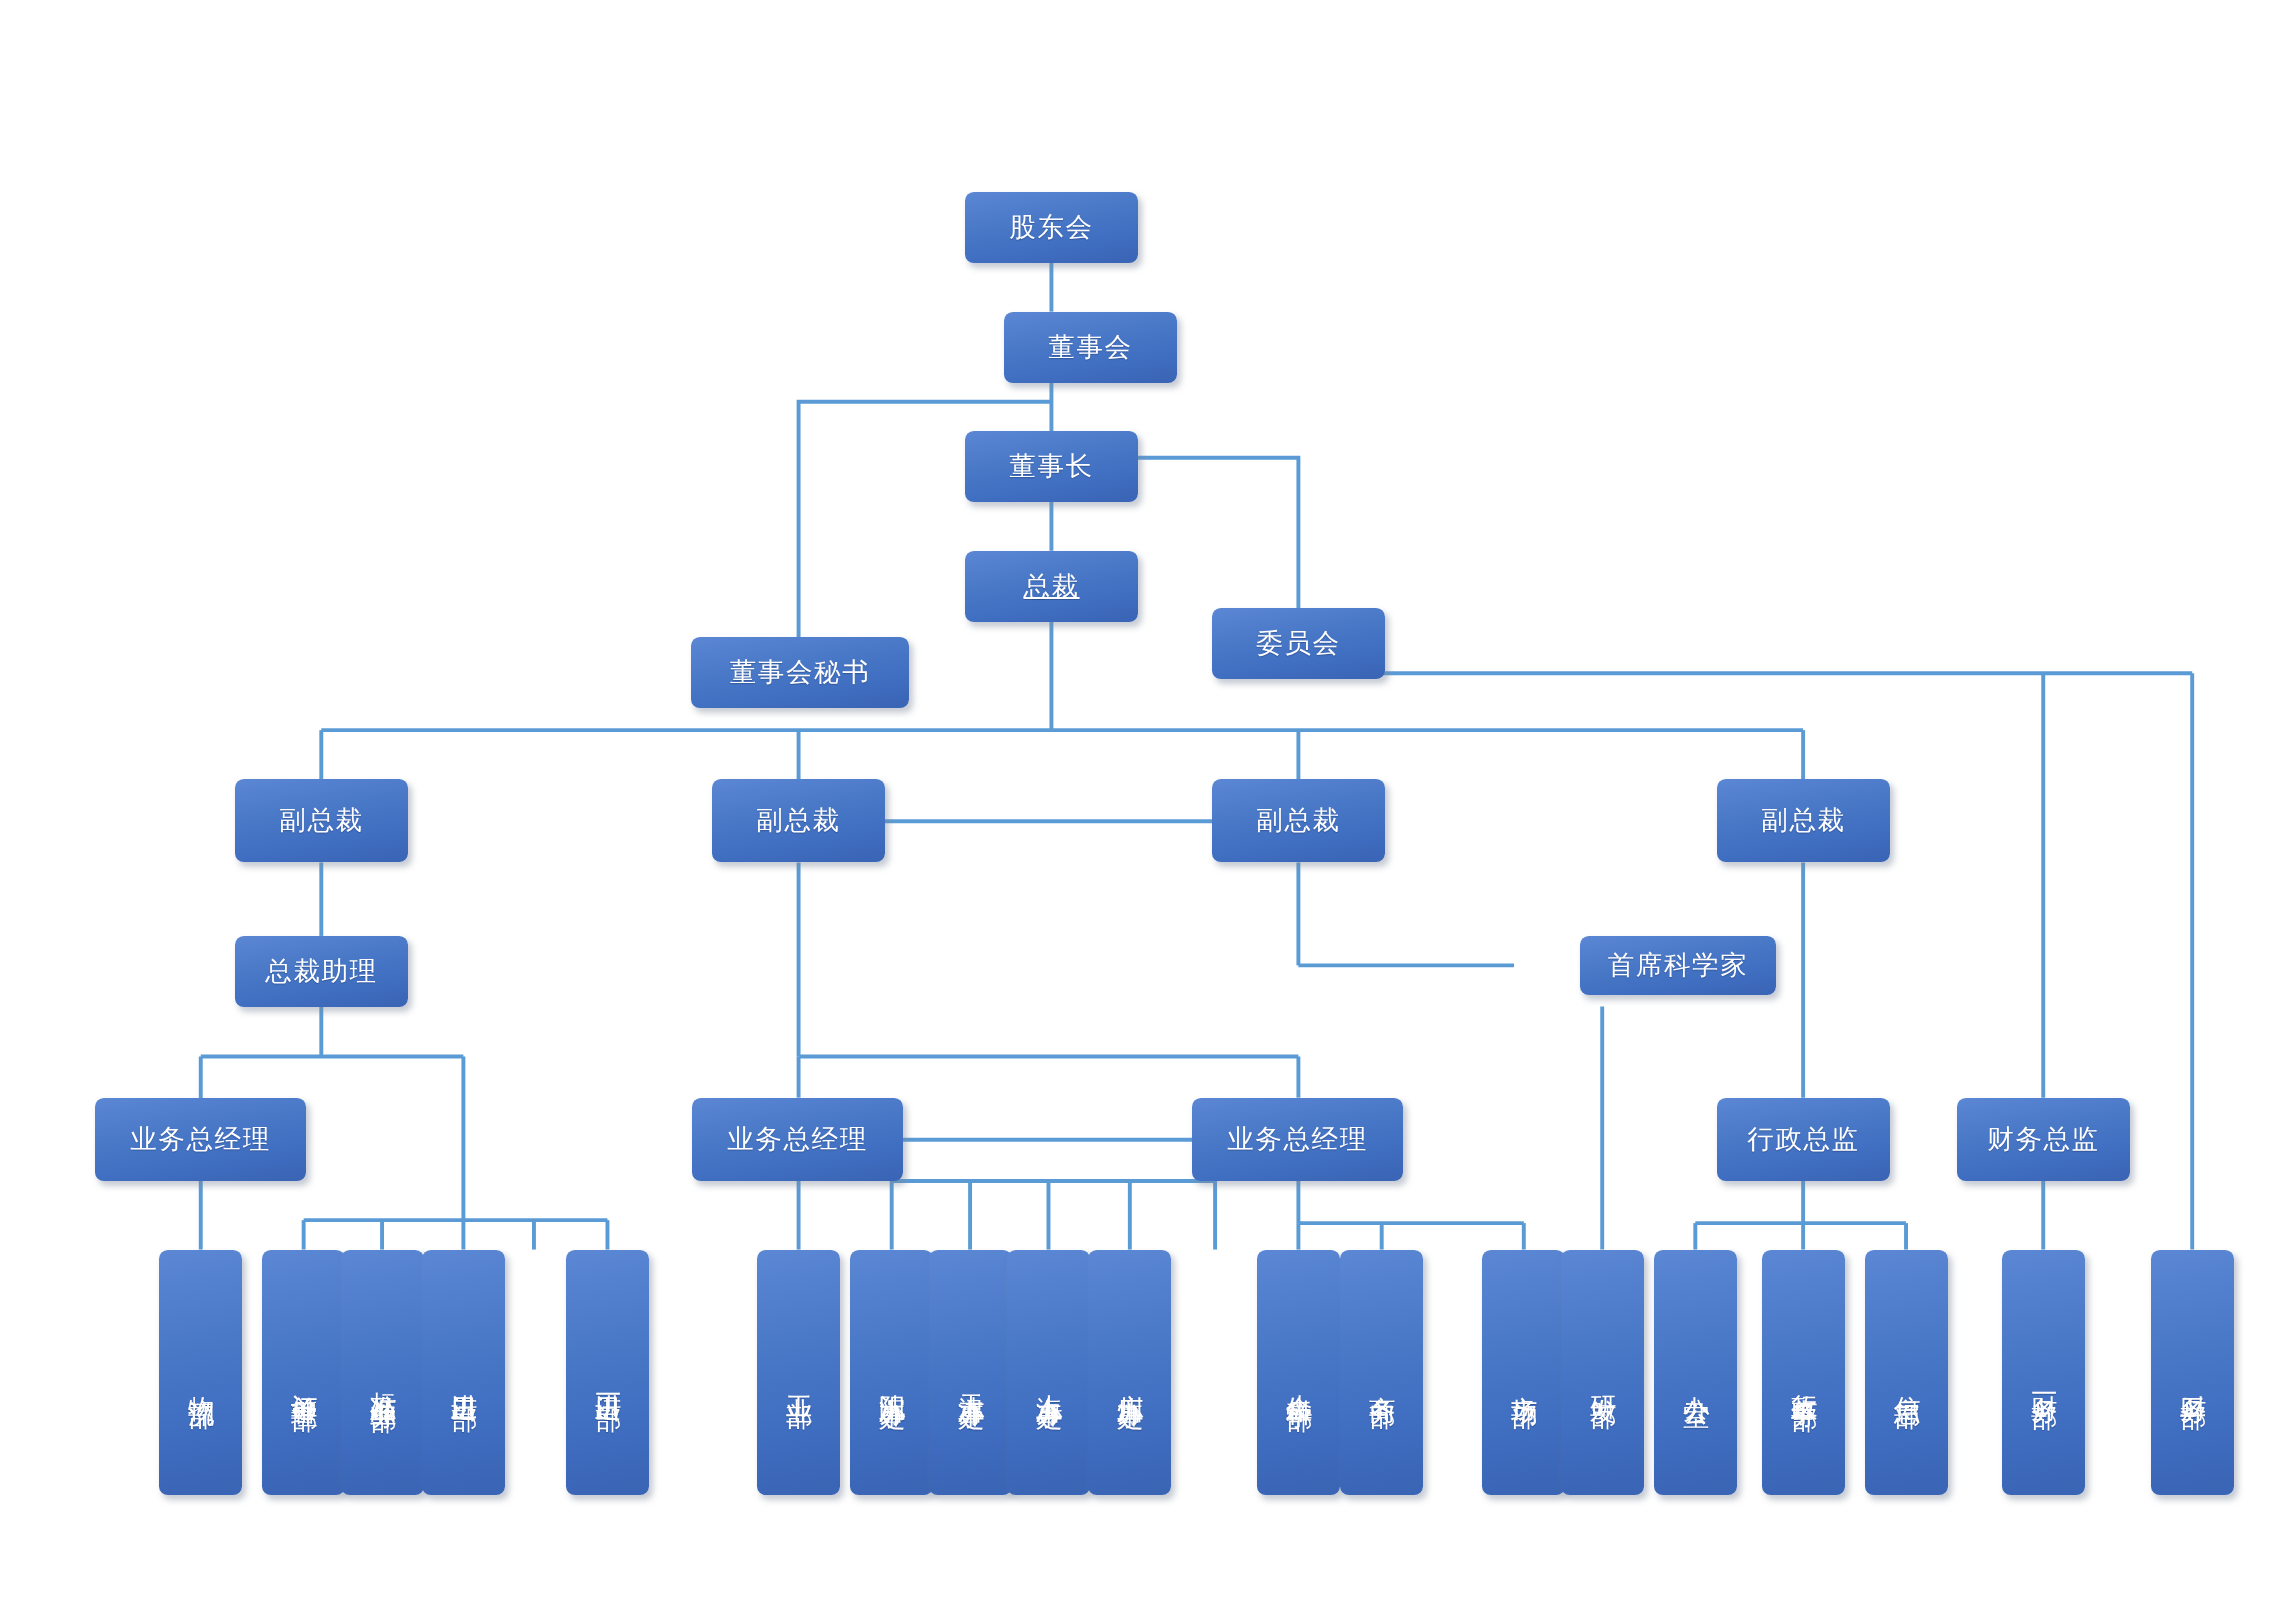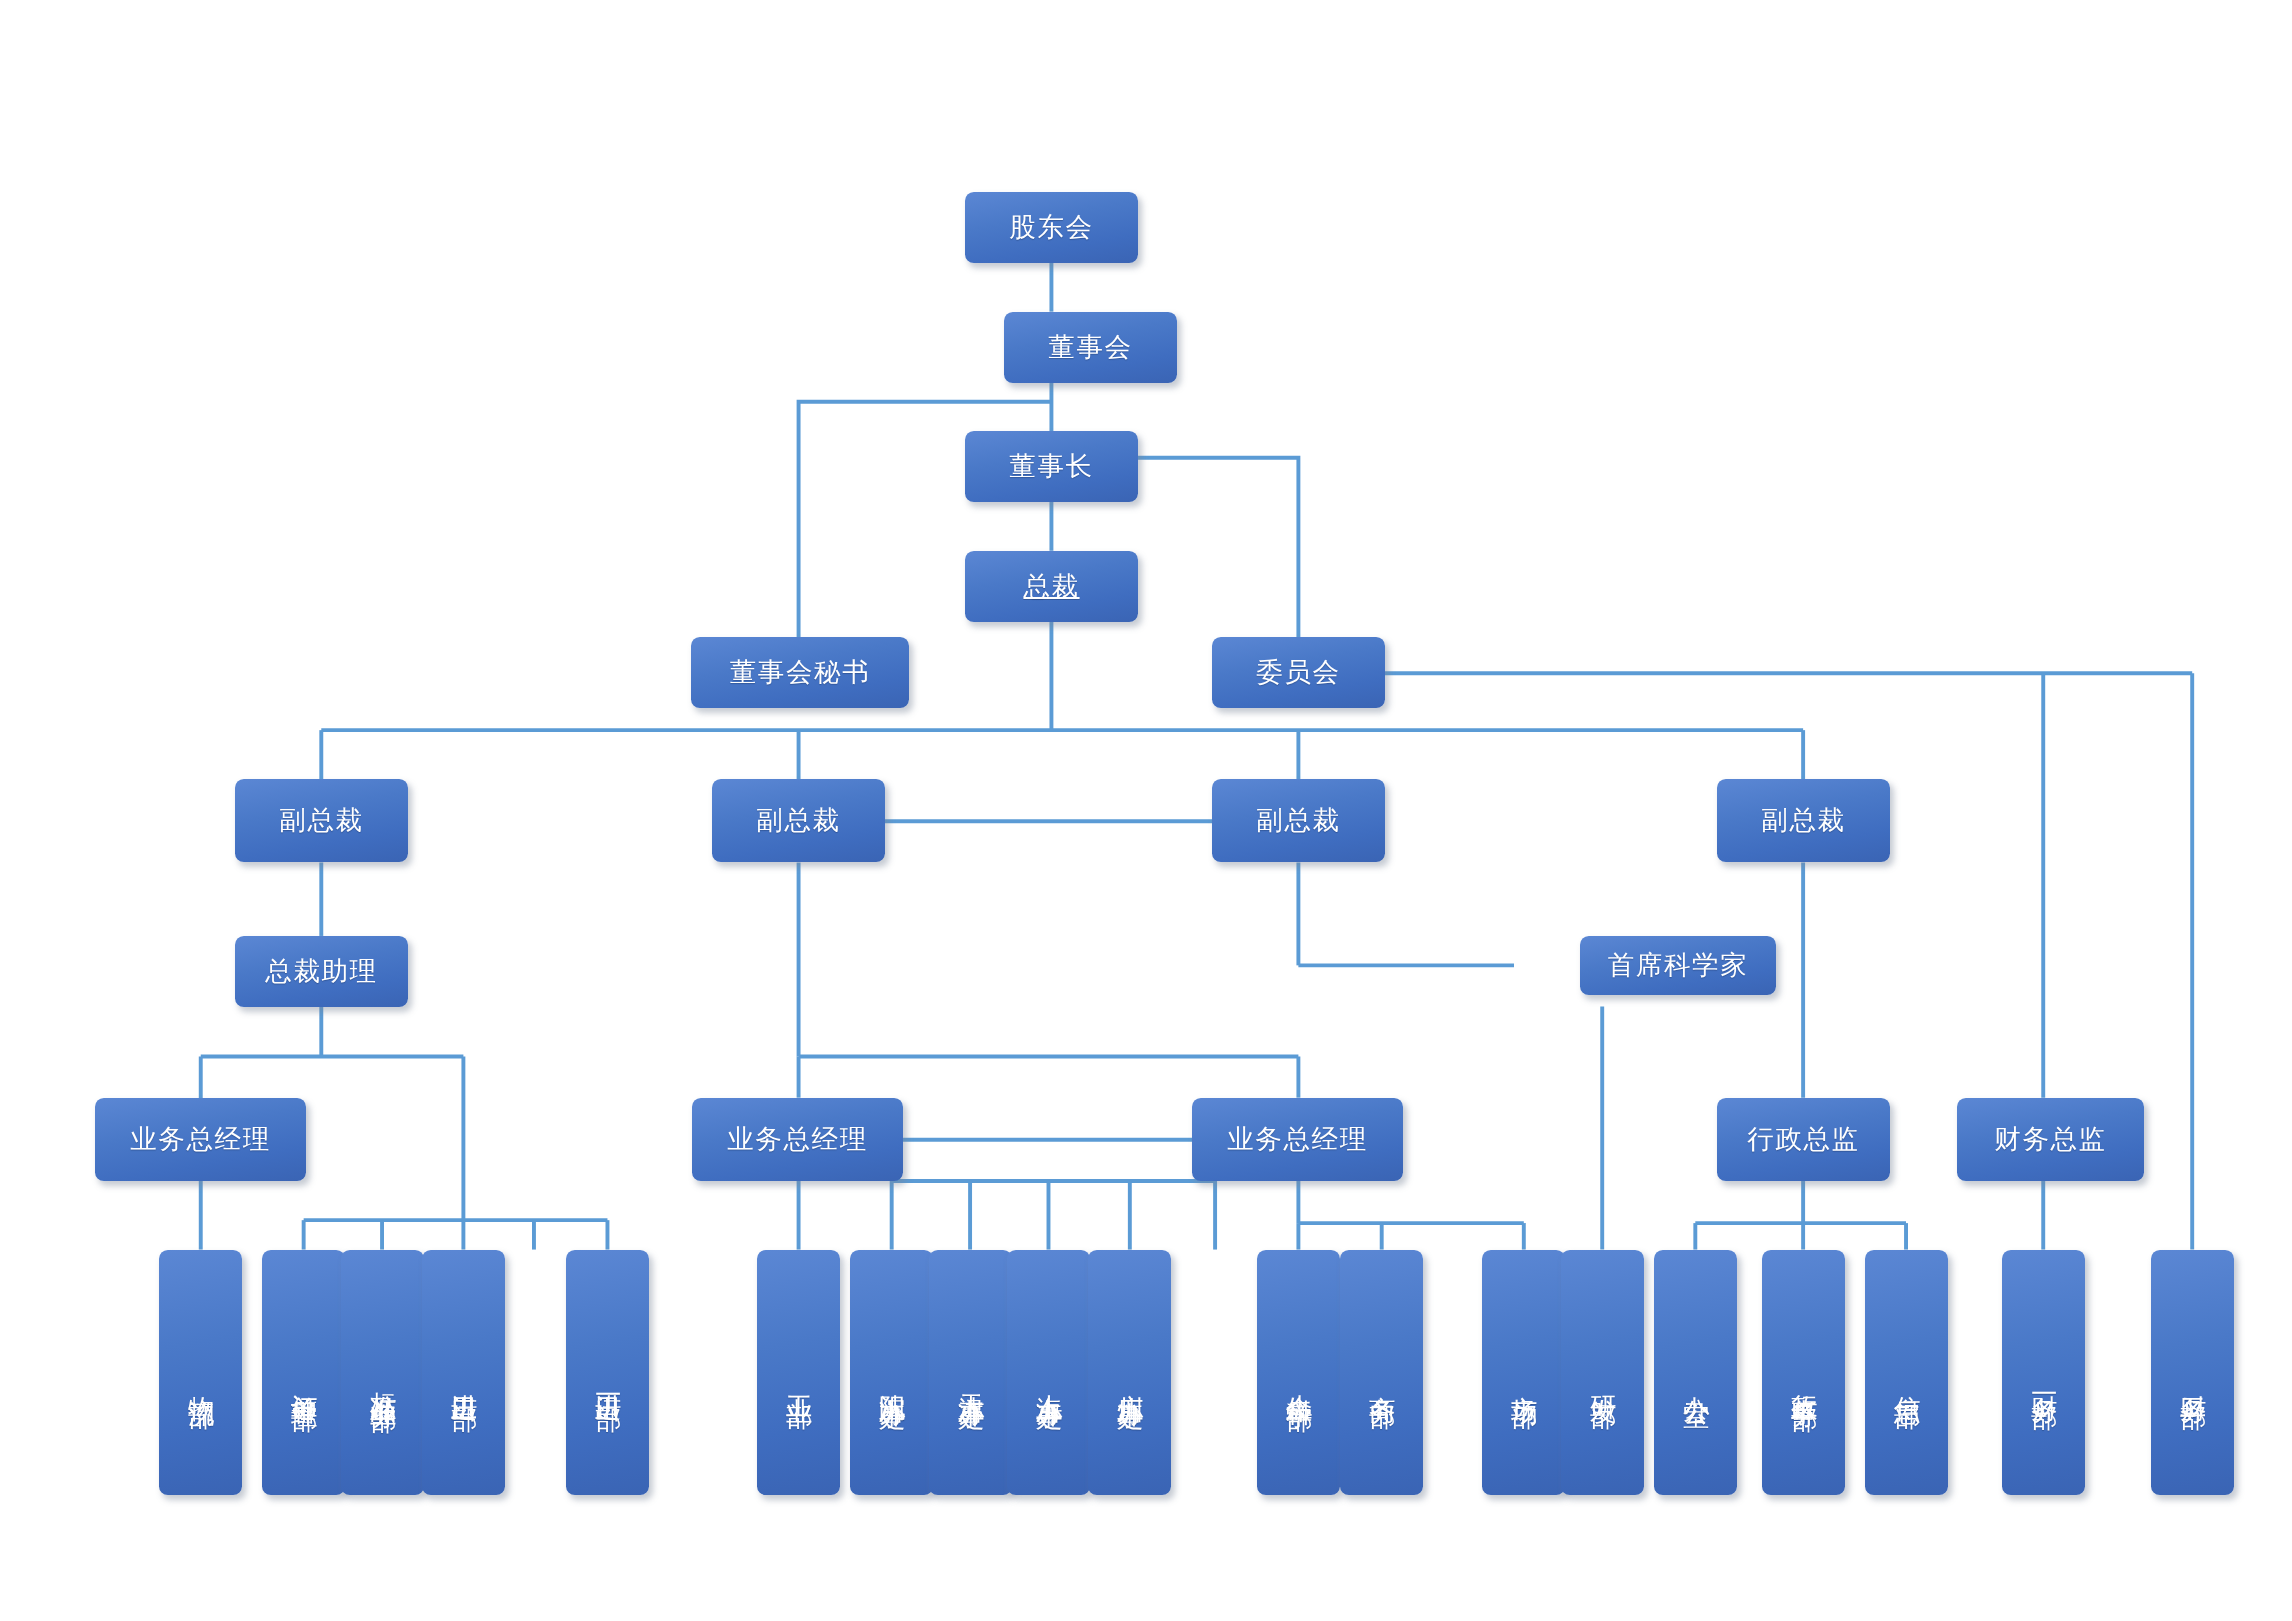--- a/index.html
+++ b/index.html
@@ -139,21 +139,21 @@
   </div>
 
   <div class="node h" style="left:941px;top:551px;width:173px;height:71px;text-decoration:underline;">
     <span>总裁</span>
   </div>
 
   <div class="node h" style="left:667px;top:637px;width:218px;height:71px;">
     <span>董事会秘书</span>
   </div>
 
-  <div class="node h" style="left:1188px;top:637px;width:173px;height:71px;">
+  <div class="node h" style="left:1188px;top:608px;width:173px;height:71px;">
     <span>委员会</span>
   </div>
 
   <div class="node h" style="left:211px;top:779px;width:173px;height:83px;">
     <span>副总裁</span>
   </div>
 
   <div class="node h" style="left:688px;top:779px;width:173px;height:83px;">
     <span>副总裁</span>
   </div>
@@ -183,21 +183,21 @@
   </div>
 
   <div class="node h" style="left:1168px;top:1098px;width:211px;height:83px;">
     <span>业务总经理</span>
   </div>
 
   <div class="node h" style="left:1693px;top:1098px;width:173px;height:83px;">
     <span>行政总监</span>
   </div>
 
-  <div class="node h" style="left:1933px;top:1098px;width:187px;height:83px;">
+  <div class="node h" style="left:1933px;top:1098px;width:173px;height:83px;">
     <span>财务总监</span>
   </div>
 
   <div class="node v" style="left:135px;top:1250px;width:83px;height:245px;">
     <span>物流部</span>
   </div>
 
   <div class="node v" style="left:238px;top:1250px;width:83px;height:245px;">
     <span>订单管理部</span>
   </div>

